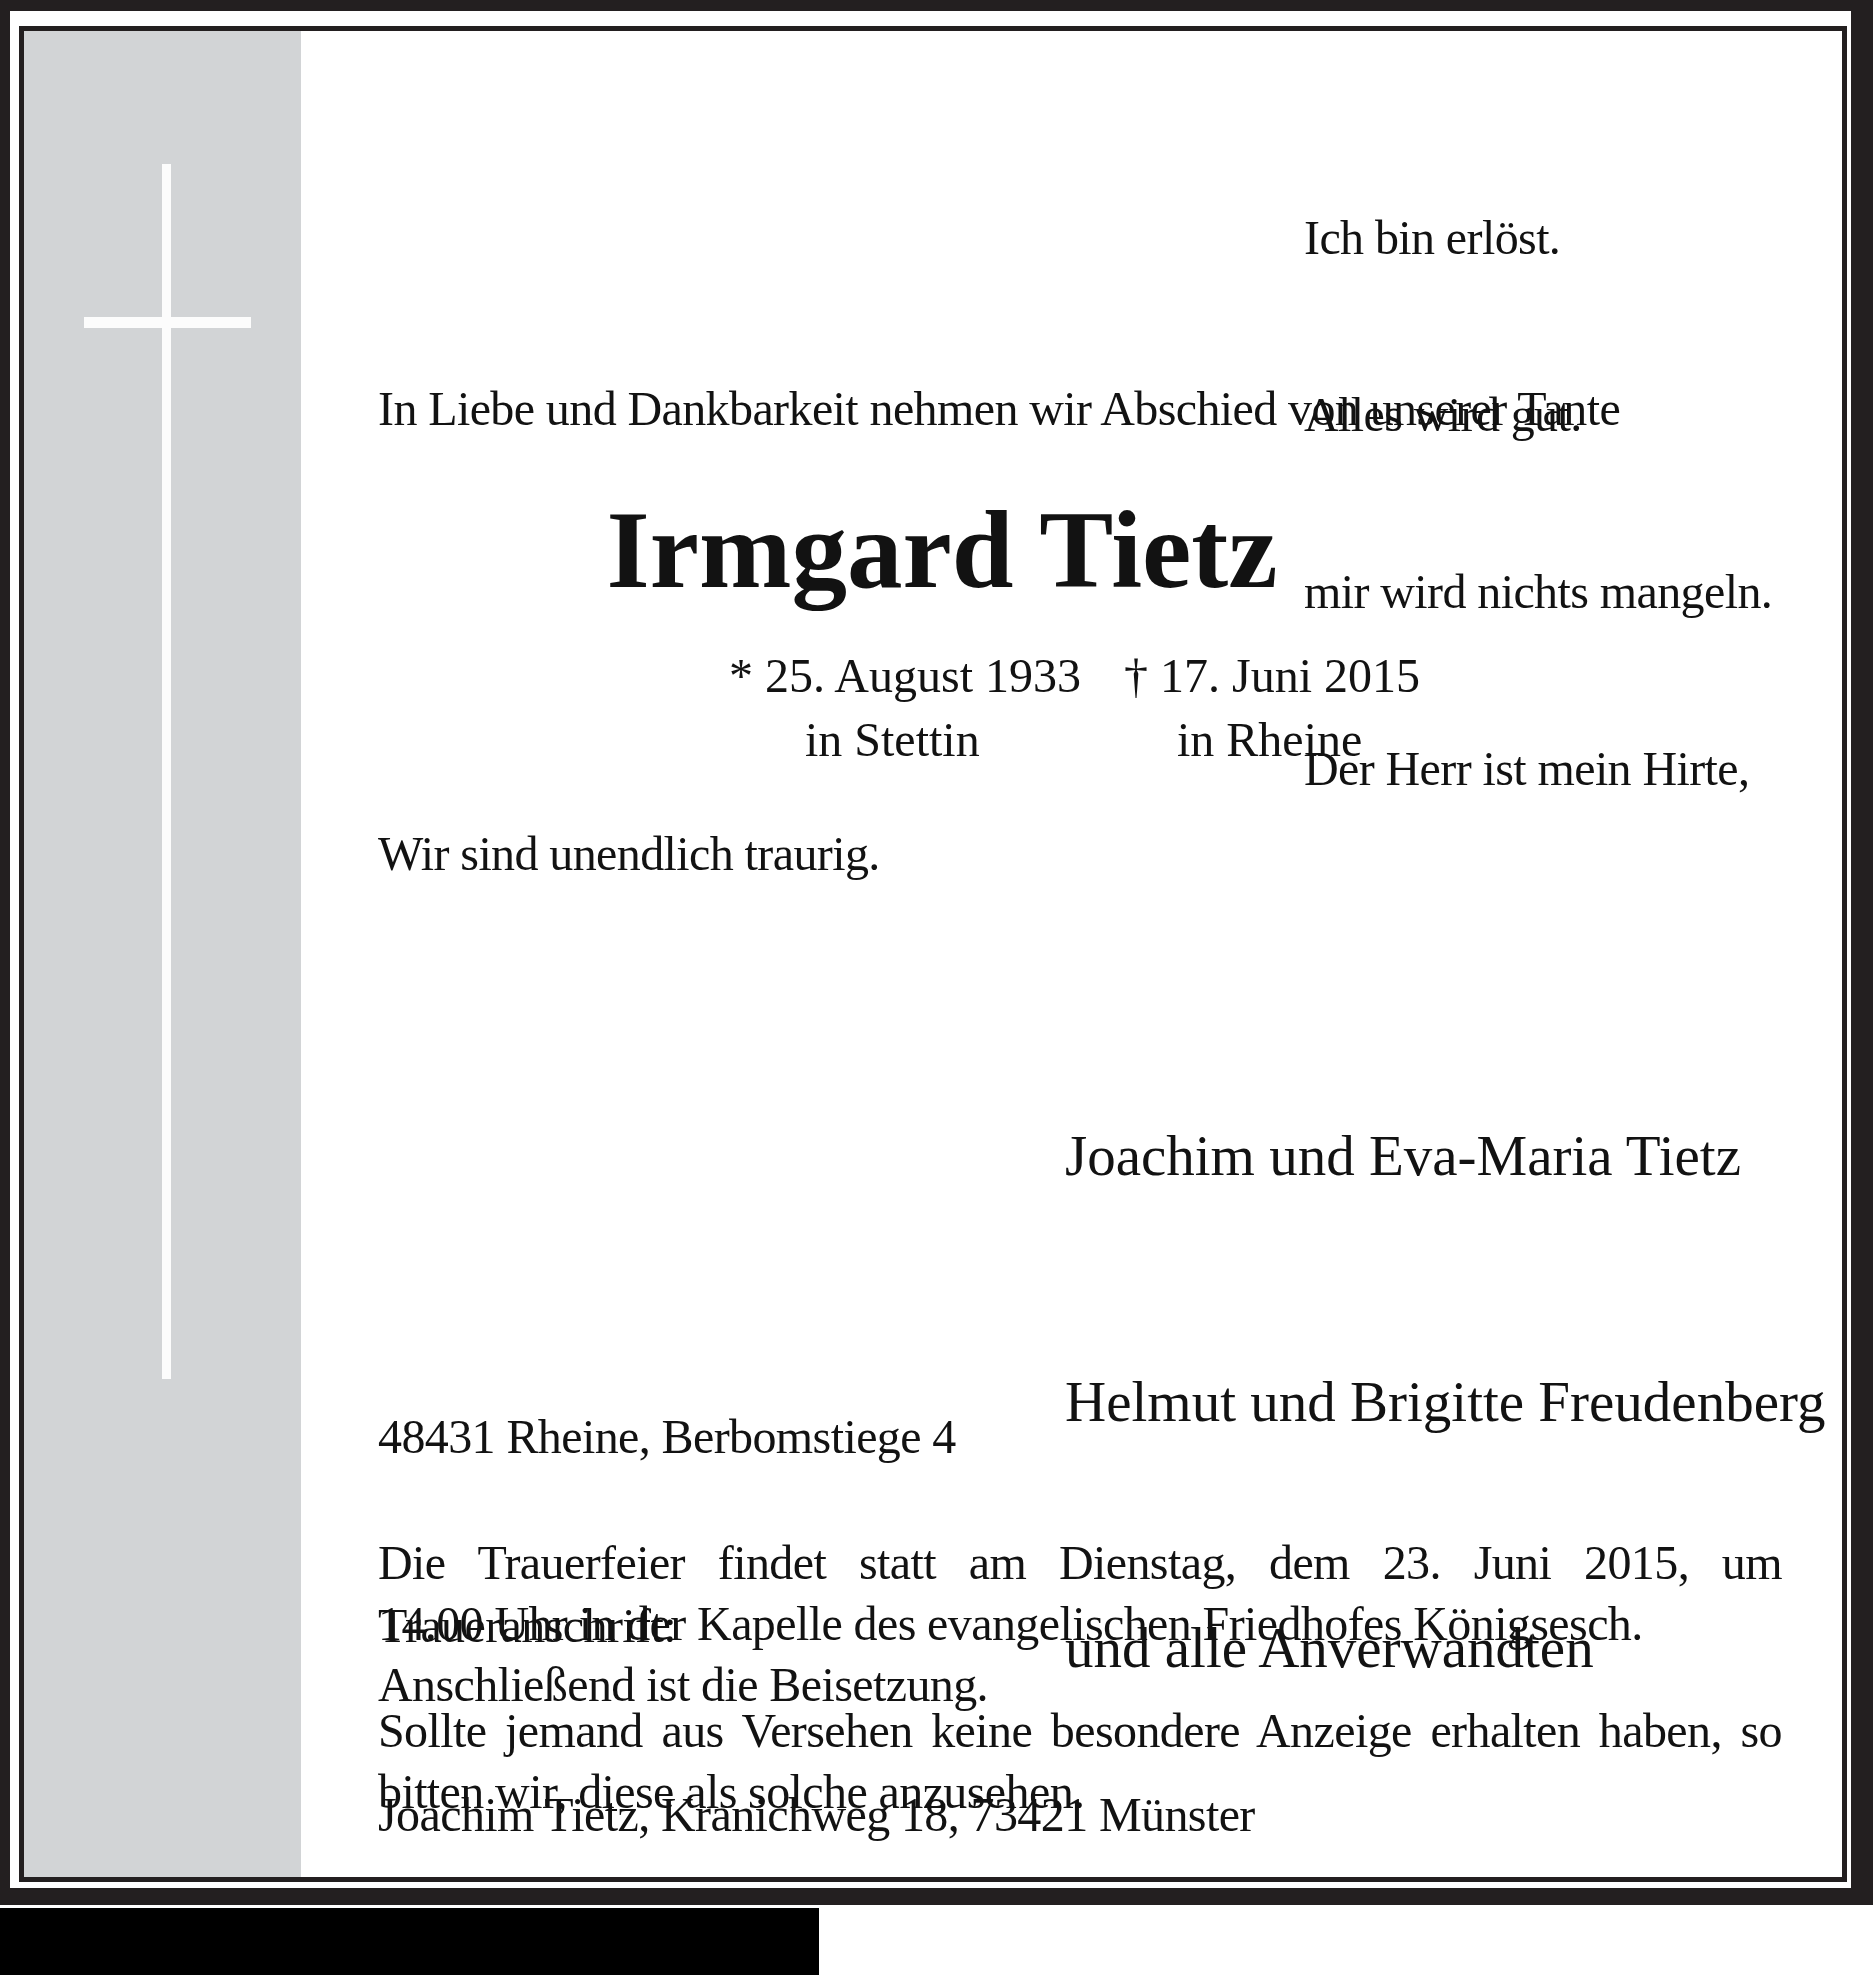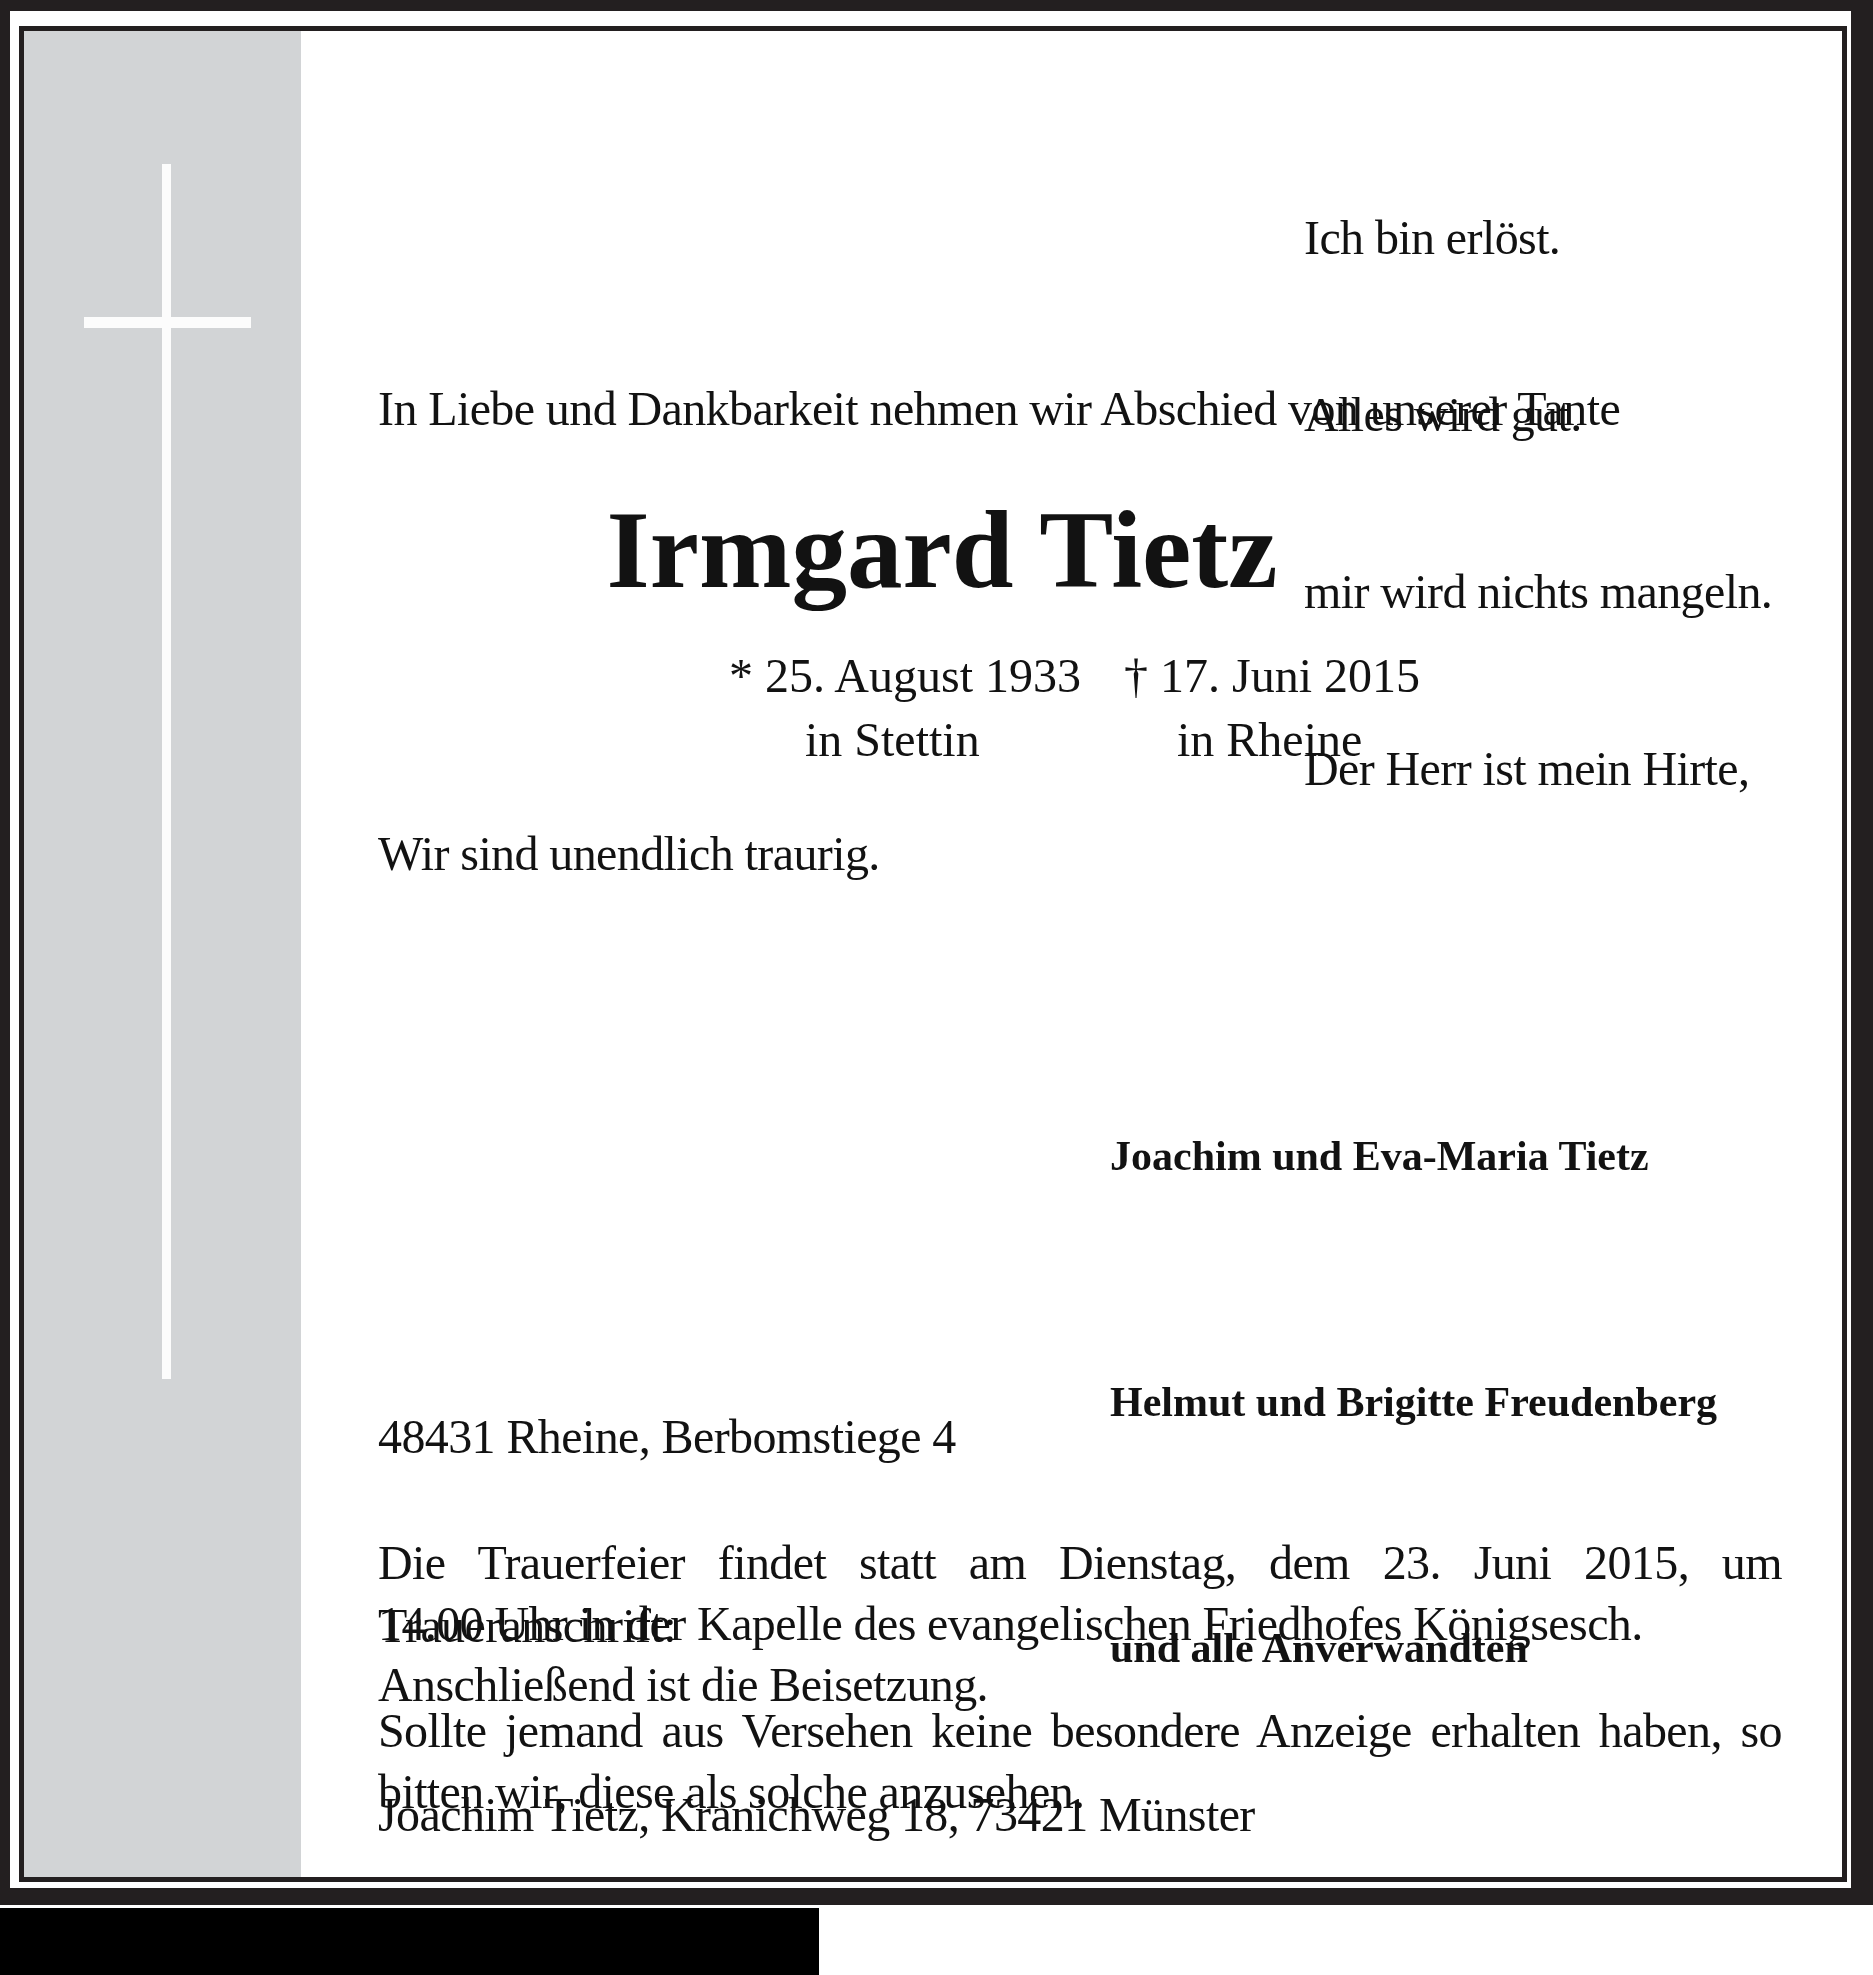--- a/index.html
+++ b/index.html
@@ -39,21 +39,21 @@
   .deceased-name{
     left:302px;top:489px;width:1280px;text-align:center;
     font-size:111px;line-height:122px;font-weight:bold;letter-spacing:0;
   }
   .dates-row span{position:absolute;font-size:48px;line-height:58px;white-space:pre;}
   .birth-date{left:729px;top:647px;}
   .death-date{left:1124px;top:647px;}
   .birth-place{left:805px;top:711px;}
   .death-place{left:1177px;top:711px;}
   .grief{left:378px;top:825px;font-size:48px;line-height:58px;text-align:center;}
-  .mourners{left:1110px;top:951px;font-size:42px;line-height:82px;font-weight:bold;letter-spacing:0;}
+  .mourners{left:1065px;top:951px;font-size:57px;line-height:82px;font-weight:normal;letter-spacing:0;}
   .address{left:378px;top:1279px;font-size:48px;line-height:63px;}
   .para{left:378px;top:0;width:1404px;font-size:48px;line-height:61px;white-space:normal;}
   .funeral{top:1532px;}
   .notice{top:1700px;}
   .line-justify{text-align:justify;text-align-last:justify;}
   
   .redaction{
     position:absolute;left:0;top:1908px;width:819px;height:67px;background:#000000;
   }
 </style>

